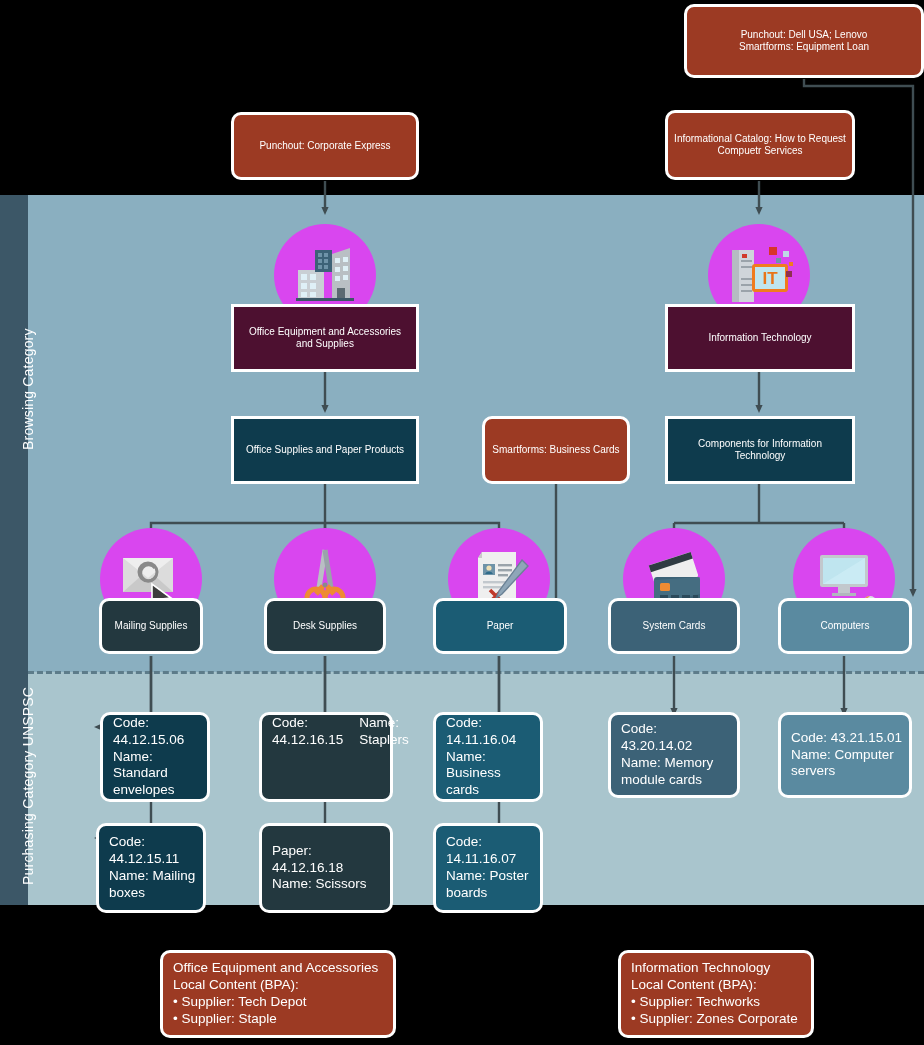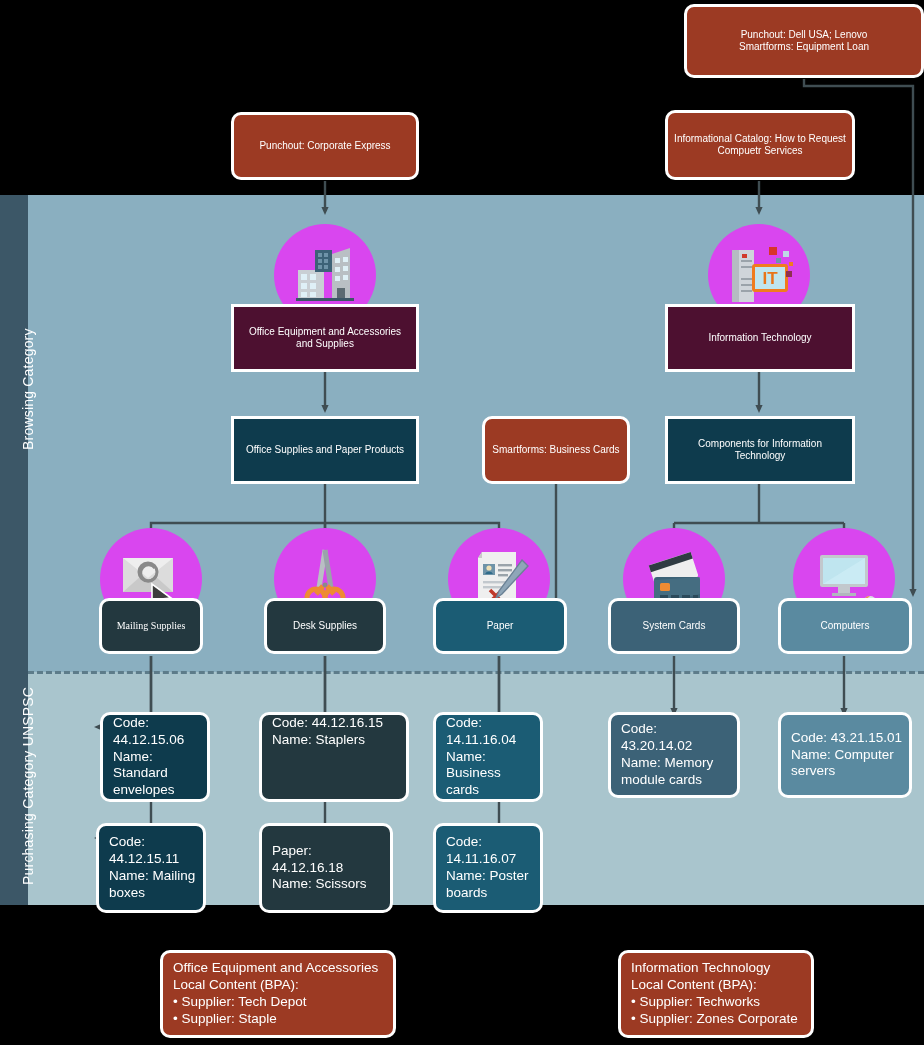--- a/index.html
+++ b/index.html
@@ -195,21 +195,21 @@
   <div class="bubble" style="left:100px;top:528px;">
     <svg width="72" height="66" viewBox="0 0 72 66">
       <rect x="8" y="12" width="50" height="34" fill="#dcdcdc"></rect>
       <path d="M8 12 L33 32 L58 12 z" fill="#eeeeee"></path>
       <path d="M8 46 L26 30 L33 35 L40 30 L58 46 z" fill="#c9c9c9"></path>
       <circle cx="33" cy="26" r="9" fill="none" stroke="#8a8a8a" stroke-width="3"></circle>
       <path d="M40 22 a8 8 0 1 0 1 8" fill="none" stroke="#8a8a8a" stroke-width="3"></path>
       <path d="M37 38 L37 62 L43 55 L47 63 L51 61 L47 53 L56 52 z" fill="#3d3d3d" stroke="#fff" stroke-width="1.6"></path>
     </svg>
   </div>
-  <div class="node rd c-slate fs14" style="left:99px;top:598px;width:104px;height:56px;font-family:Liberation Serif, serif;">
+  <div class="node rd c-slate fs14" style="left:99px;top:598px;width:104px;height:56px;">
     <span>Mailing Supplies</span>
   </div>
 
   <div class="bubble" style="left:274px;top:528px;">
     <svg width="58" height="70" viewBox="0 0 58 70">
       <path d="M29 6 L23 44" stroke="#b9bfc4" stroke-width="5" fill="none"></path>
       <path d="M29 6 L35 44" stroke="#9aa3aa" stroke-width="5" fill="none"></path>
       <circle cx="20" cy="54" r="9" fill="none" stroke="#ee8b32" stroke-width="5"></circle>
       <circle cx="38" cy="54" r="9" fill="none" stroke="#ee8b32" stroke-width="5"></circle>
       <path d="M27 42 L20 50" stroke="#ee8b32" stroke-width="5" fill="none"></path>
@@ -293,21 +293,21 @@
   <div class="node rd c-navy left-txt fs13" style="left:100px;top:712px;width:110px;height:90px;flex-direction:column;justify-content:center;align-items:flex-start;">
     <span>Code: 44.12.15.06</span>
     <span>Name: Standard envelopes</span>
   </div>
 
   <div class="node rd c-navy left-txt fs13" style="left:96px;top:823px;width:110px;height:90px;flex-direction:column;justify-content:center;align-items:flex-start;">
     <span>Code: 44.12.15.11</span>
     <span>Name: Mailing boxes</span>
   </div>
 
-  <div class="node rd c-slate left-txt fs13" style="left:259px;top:712px;width:150px;height:90px;flex-direction:column;justify-content:flex-start;align-items:flex-start;">
+  <div class="node rd c-slate left-txt fs13" style="left:259px;top:712px;width:134px;height:90px;flex-direction:row;justify-content:space-between;align-items:flex-start;">
     <span>Code: 44.12.16.15</span>
     <span>Name: Staplers</span>
   </div>
 
   <div class="node rd c-slate left-txt fs13" style="left:259px;top:823px;width:134px;height:90px;flex-direction:column;justify-content:center;align-items:flex-start;">
     <span>Paper: 44.12.16.18</span>
     <span>Name: Scissors</span>
   </div>
 
   <div class="node rd c-teal left-txt fs13" style="left:433px;top:712px;width:110px;height:90px;flex-direction:column;justify-content:center;align-items:flex-start;">

